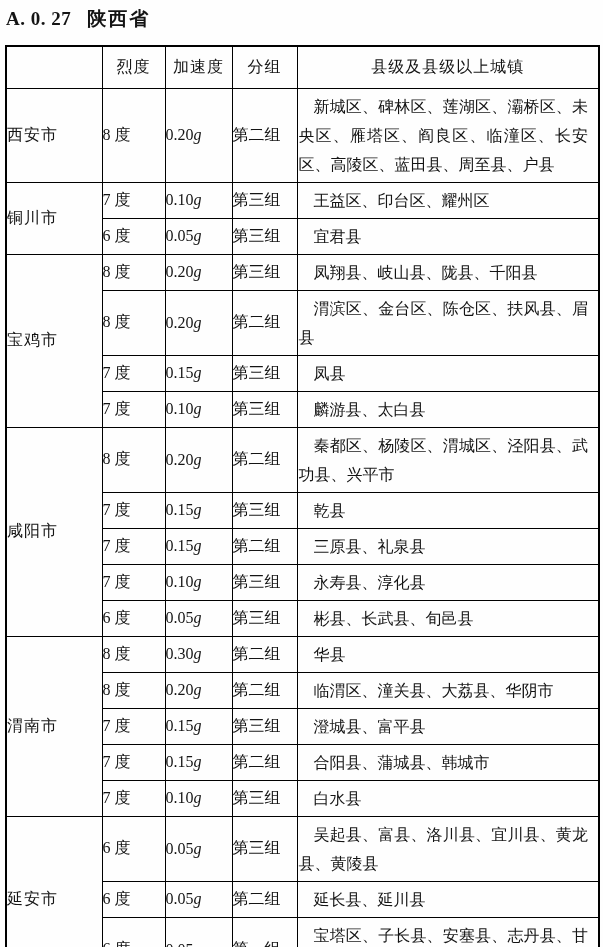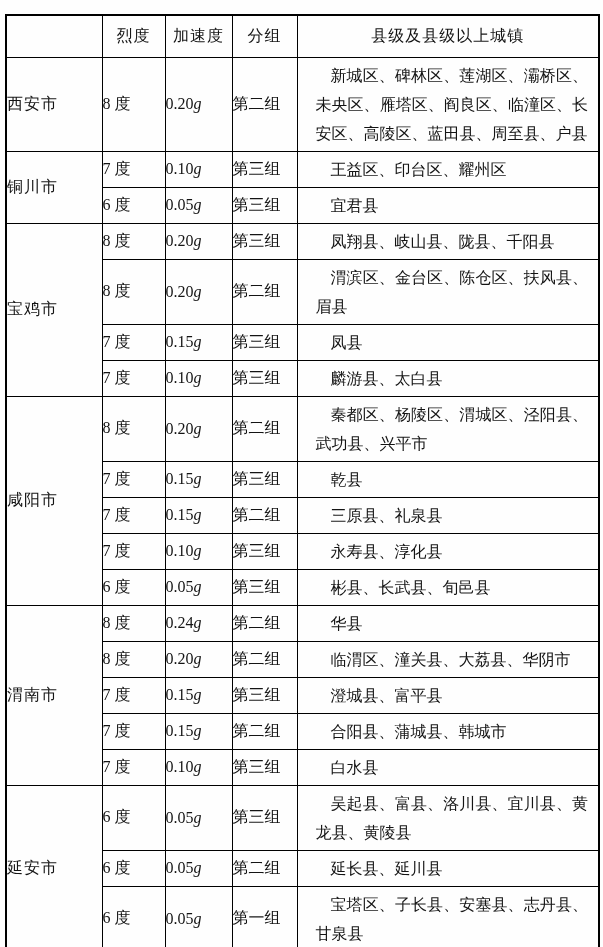--- a/index.html
+++ b/index.html
@@ -55,34 +55,35 @@
     vertical-align: middle;
     letter-spacing: 1px;
   }
   td.c {
     text-align: left;
     vertical-align: middle;
   }
   td.towns {
     vertical-align: middle;
     text-align: justify;
-    padding: 3px 10px 3px 18px;
+    padding: 3px 10px 3px 1px;
     text-indent: 15px;
     line-height: 29px;
   }
   .g {
     font-style: italic;
     font-family: "Liberation Serif", "DejaVu Serif", serif;
   }
 </style>
 </head>
 <body>
 
 <div class="page">
 
+  <h2 class="title"><span class="num">A. 0. 27</span><span class="txt">陕西省</span></h2>
 
   <table class="seismic">
     <colgroup>
       <col class="c-city">
         <col class="c-int">
         <col class="c-acc">
         <col class="c-grp">
         <col class="c-towns">
     </colgroup>
     <thead>
@@ -172,21 +173,21 @@
       <tr class="h1">
         <td class="c">6 度</td>
         <td class="c"><span>0.05</span><span class="g">g</span></td>
         <td class="c">第三组</td>
         <td class="towns">彬县、长武县、旬邑县</td>
       </tr>
 
       <tr class="h1">
         <td class="city" rowspan="5">渭南市</td>
         <td class="c">8 度</td>
-        <td class="c"><span>0.24</span><span class="g">g</span></td>
+        <td class="c"><span>0.30</span><span class="g">g</span></td>
         <td class="c">第二组</td>
         <td class="towns">华县</td>
       </tr>
       <tr class="h1">
         <td class="c">8 度</td>
         <td class="c"><span>0.20</span><span class="g">g</span></td>
         <td class="c">第二组</td>
         <td class="towns">临渭区、潼关县、大荔县、华阴市</td>
       </tr>
       <tr class="h1">

